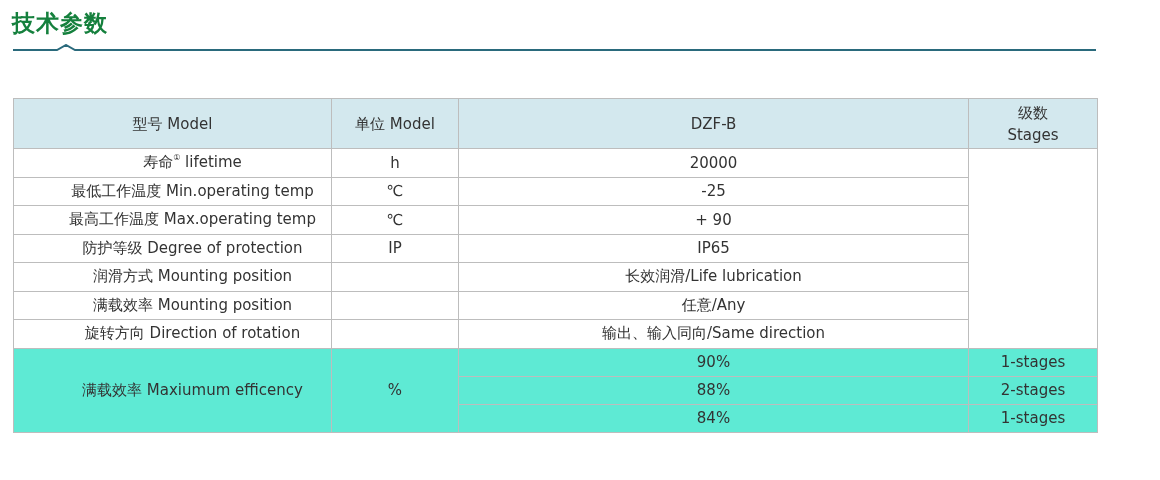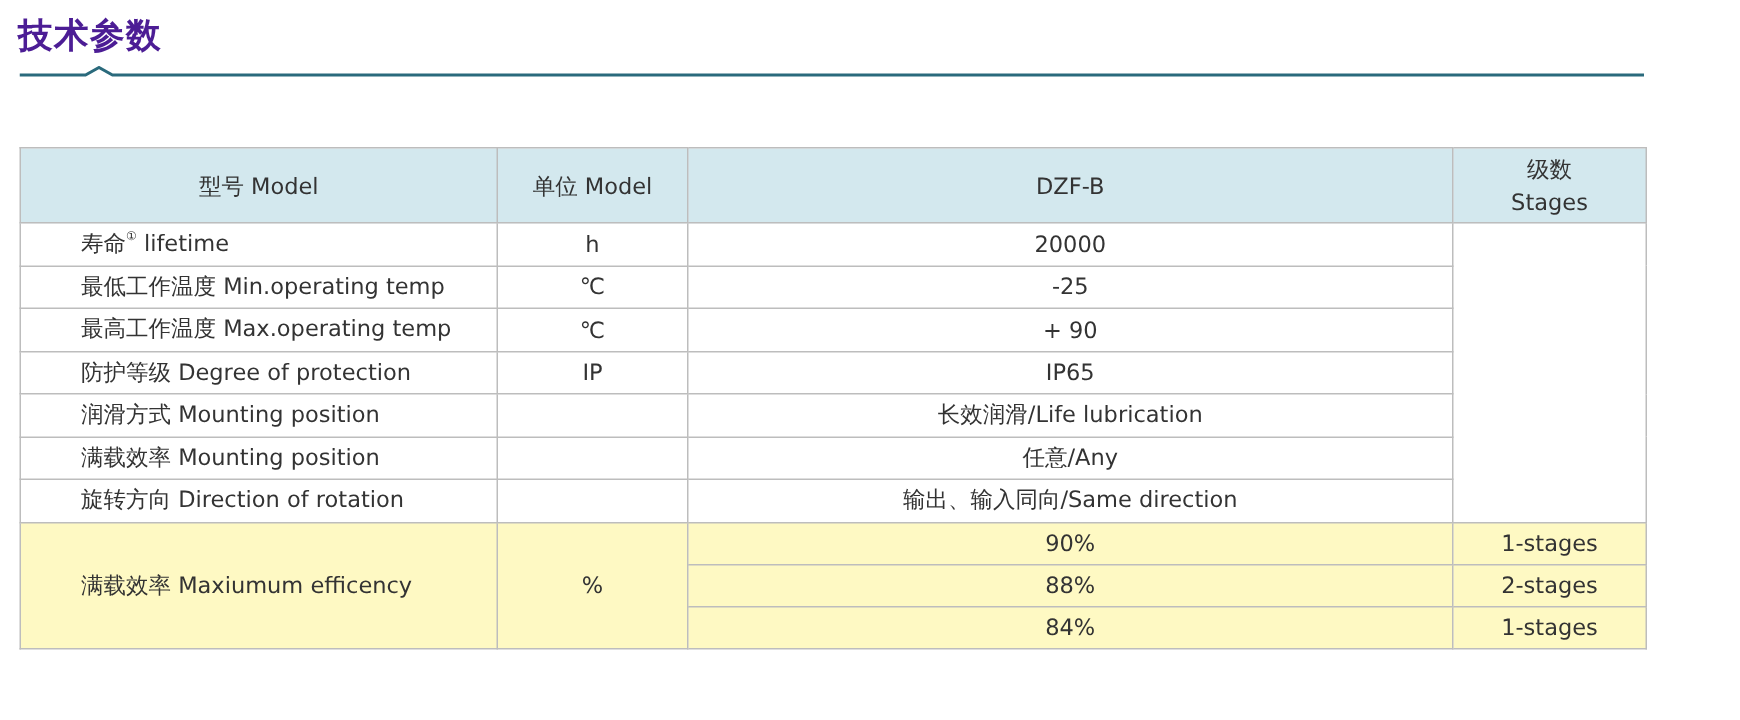--- a/index.html
+++ b/index.html
@@ -1,28 +1,28 @@
 <!DOCTYPE html>
 <html><head>
 <meta charset="utf-8">
 <style>
   html, body { margin:0; padding:0; background:#ffffff; }
   body { width:1160px; height:480px; position:relative; overflow:hidden;
          font-family:"DejaVu Sans", "Liberation Sans", sans-serif; color:#333; }
   .title { position:absolute; left:12px; top:8px; font-size:23px; font-weight:bold;
-           color:#4c1d95; letter-spacing:1px; }
+           color:#15803d; letter-spacing:1px; }
   .title-rule { position:absolute; left:13px; top:44px; width:1083px; height:8px; }
   table.spec { position:absolute; left:13px; top:98px; border-collapse:collapse;
                width:1084px; font-size:15px; table-layout:fixed;padding-left:20px; }
   table.spec td, table.spec th { border:1px solid #bdbdbd; padding:0; }
   table.spec thead th { background:#d3e8ee; font-weight:normal; height:49px;
                         text-align:center; color:#333; line-height:22px; }
   table.spec tbody td { height:27.5px; text-align:center; background:#ffffff; }
-  table.spec tbody td.lbl { text-align:left; padding-left:40px; }
-  table.spec tbody tr.eff td { background:#fef9c3; height:27px; }
+  table.spec tbody td.lbl { text-align:center; padding-left:40px; }
+  table.spec tbody tr.eff td { background:#5eead4; height:27px; }
   sup { font-size:8px; vertical-align:7px; }
 </style>
 </head>
 <body>
 
 <div class="title">技术参数</div>
 <svg class="title-rule" viewBox="0 0 1083 8" preserveAspectRatio="none">
   <polyline points="0,6 44,6 53,1 62,6 1083,6" fill="none" stroke="#2a6a7c" stroke-width="2"></polyline>
 </svg>
 

